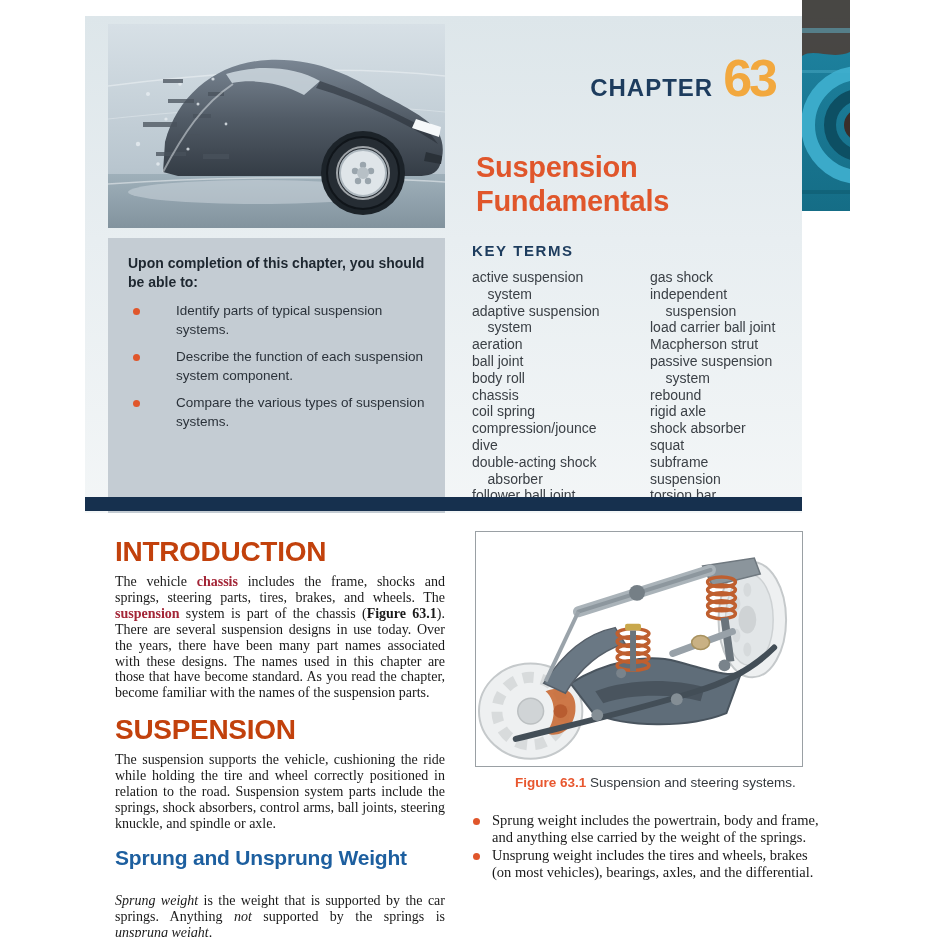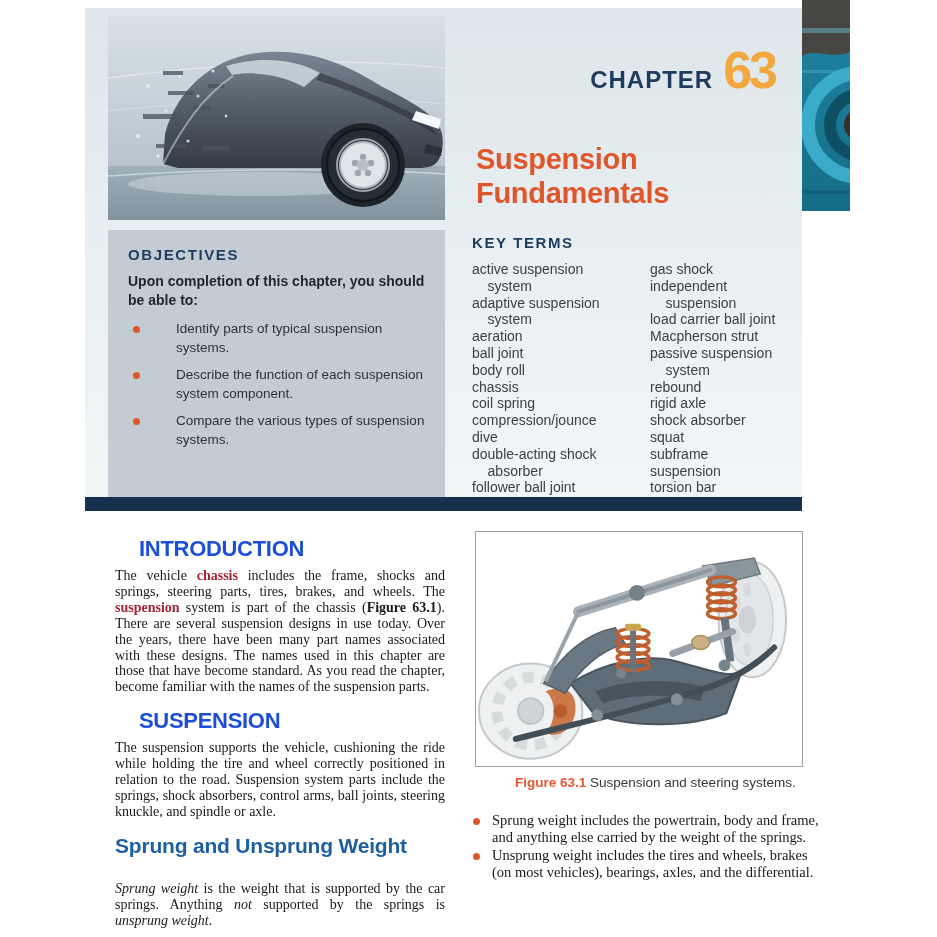--- a/index.html
+++ b/index.html
@@ -1,21 +1,21 @@
 <!DOCTYPE html>
 <html><head>
 <meta charset="utf-8">
 <style>
   * { margin:0; padding:0; box-sizing:border-box; }
   html,body { width:937px; height:937px; background:#ffffff; overflow:hidden;
               font-family:"Liberation Sans", sans-serif; }
   .page { position:relative; width:937px; height:937px; background:#ffffff; }
 
   
-  .opener { position:absolute; left:85px; top:8px; width:717px; height:497px;
+  .opener { position:absolute; left:85px; top:16px; width:717px; height:497px;
             background:linear-gradient(180deg,#dde6ea 0%,#e8eef1 45%,#f3f6f7 100%); }
   .teal-accent { position:absolute; left:802px; top:0; width:48px; height:211px; overflow:hidden; }
   .car-hero { position:absolute; left:23px; top:8px; width:337px; height:204px; overflow:hidden; }
 
   .chapter-row { position:absolute; top:42px; right:27px; display:flex; align-items:baseline; }
   .chapter-label { font-size:24px; font-weight:600; letter-spacing:1px; color:#1d3c5e; margin-right:10px; }
   .chapter-number { font-size:52px; font-weight:800; letter-spacing:-3px; color:#f2a83e; line-height:0.8; }
 
   .opener-title { position:absolute; left:391px; top:134px; font-size:29px; font-weight:bold;
                   color:#e0562b; line-height:34px; letter-spacing:-0.3px; }
@@ -35,21 +35,21 @@
   .key-terms-heading { font-size:15px; font-weight:bold; letter-spacing:1.6px; color:#1d3c5e; margin-bottom:10px; }
   .terms-cols { display:flex; }
   .terms-col1 { width:178px; }
   .terms-col2 { flex:1; }
   .term-line { font-size:14px; line-height:16.8px; color:#3b4046; white-space:pre; }
 
   .navy-bar { position:absolute; left:85px; top:497px; width:717px; height:14px; background:#16304e; }
 
   
   .col-left { position:absolute; left:115px; top:536px; width:330px; }
-  .h-red { font-size:22px; font-weight:bold; color:#1d4ed8; letter-spacing:-0.3px; margin-bottom:6px;margin-left:24px; }
+  .h-red { font-size:28px; font-weight:bold; color:#c2410c; letter-spacing:-0.3px; margin-bottom:6px; }
   .h-blue { font-size:21px; font-weight:bold; color:#1d5f9f; letter-spacing:-0.2px; margin:14px 0 23px; }
   .p-serif { font-family:"Liberation Serif", serif; font-size:14px; line-height:15.9px;
              color:#191919; text-align:justify; margin-bottom:13px; }
   .seg-term { color:#a32637; font-weight:bold; }
   .seg-bold { font-weight:bold; }
   .seg-italic { font-style:italic; }
 
   .figure-box { position:absolute; left:475px; top:531px; width:328px; height:236px;
                 background:#ffffff; border:1px solid #9aa0a4; overflow:hidden; }
   .figure-caption { position:absolute; left:475px; top:774px; width:335px;
@@ -138,21 +138,20 @@
       <span class="chapter-label">CHAPTER</span>
       <span class="chapter-number">63</span>
     </div>
 
     <div class="opener-title">
       <div>Suspension</div>
       <div>Fundamentals</div>
     </div>
 
     <div class="objectives-box">
-      <div class="objectives-heading">OBJECTIVES</div>
       <div class="objectives-lead">Upon completion of this chapter, you should be able to:</div>
       <div class="obj-bullets">
           <div class="bullet-row">
             <span class="dot"></span>
             <span class="bullet-text">Identify parts of typical suspension systems.</span>
           </div>
           <div class="bullet-row">
             <span class="dot"></span>
             <span class="bullet-text">Describe the function of each suspension system component.</span>
           </div>

